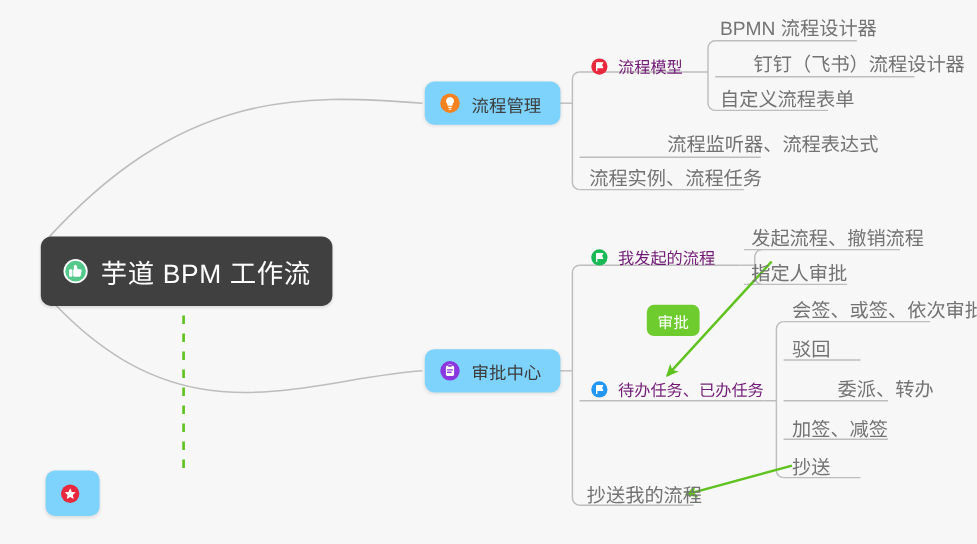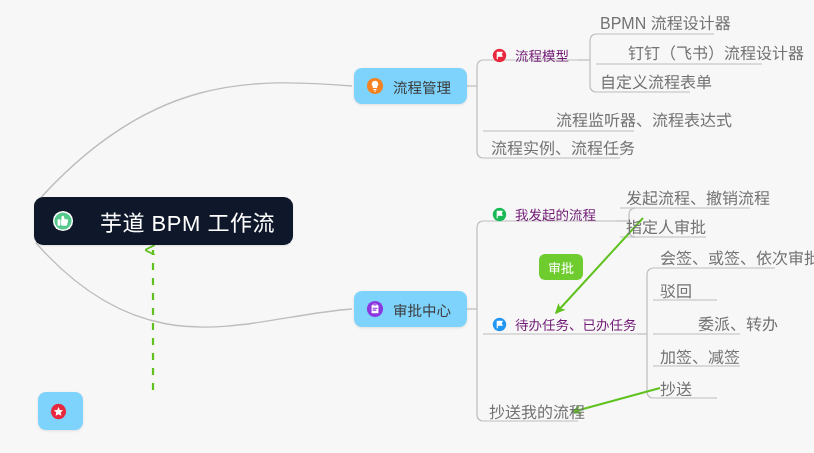--- a/index.html
+++ b/index.html
@@ -12,29 +12,28 @@
     position:relative;
     -webkit-font-smoothing:antialiased;
   }
   #canvas{position:absolute;inset:0;width:814px;height:453px;}
   #svg-layer{position:absolute;left:0;top:0;width:814px;height:453px;pointer-events:none;}
 
   
   .node{position:absolute;box-sizing:border-box;white-space:nowrap;display:flex;align-items:center;}
 
   .root-node{
-    background:#0f172a;
+    background:#404040;
     border-radius:9px;
     color:#ffffff;
     padding:0 18px;
-    height:48px;
+    height:58px;
     font-size:22px;
     letter-spacing:.5px;
     box-shadow:0 1px 2px rgba(0,0,0,.10);
-    gap:16px;
   }
   .root-node .label{margin-left:10px;}
 
   .box-node{
     background:#7dd3fc;
     border-radius:8px;
     height:36px;
     padding:0 16px 0 12px;
     font-size:14.5px;
     color:#3d3d3d;

